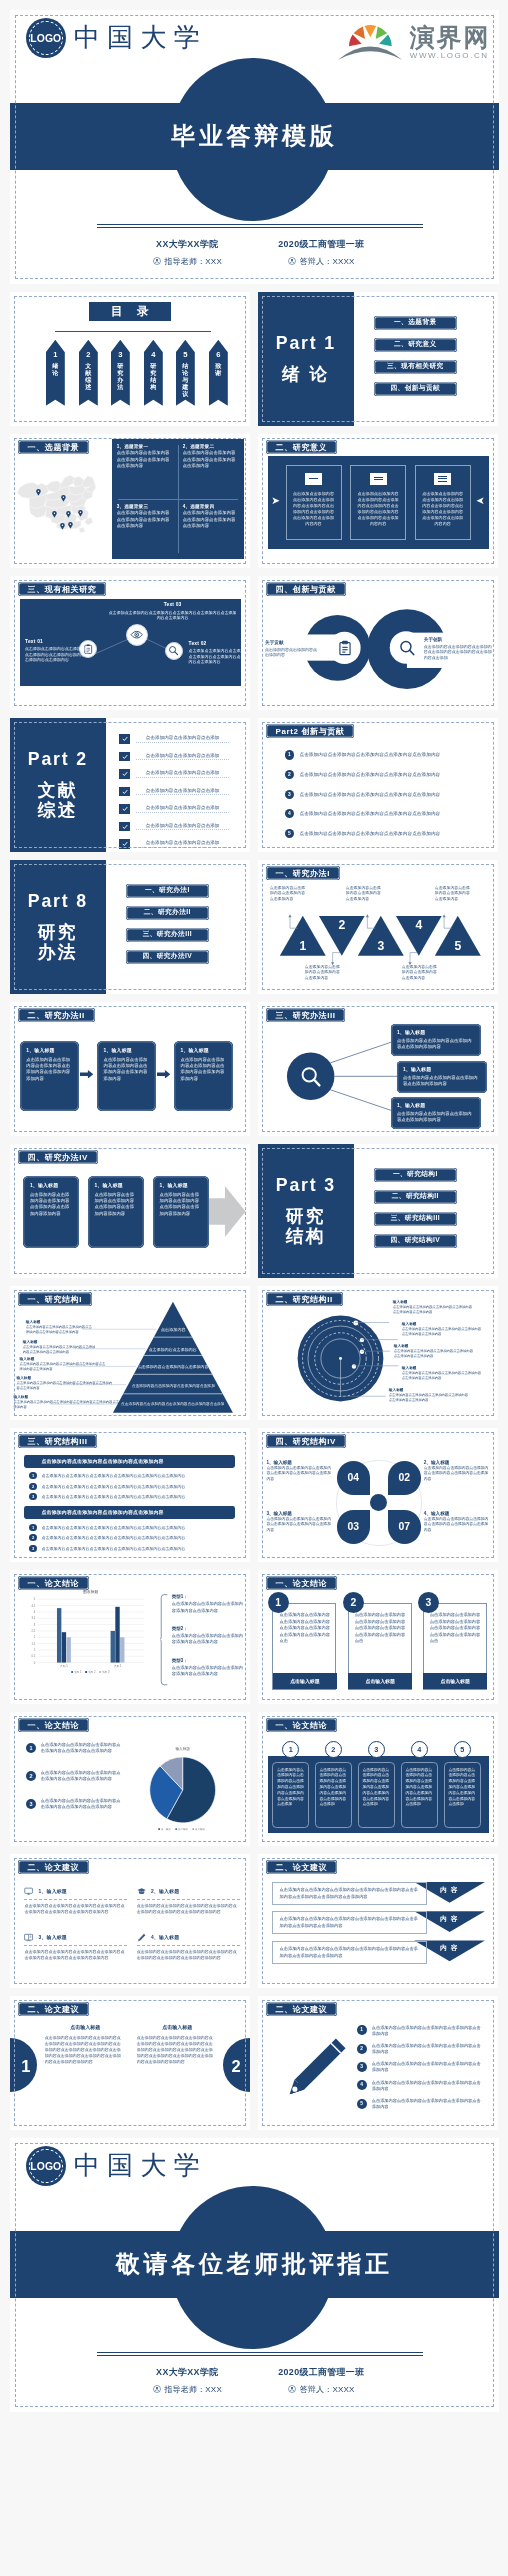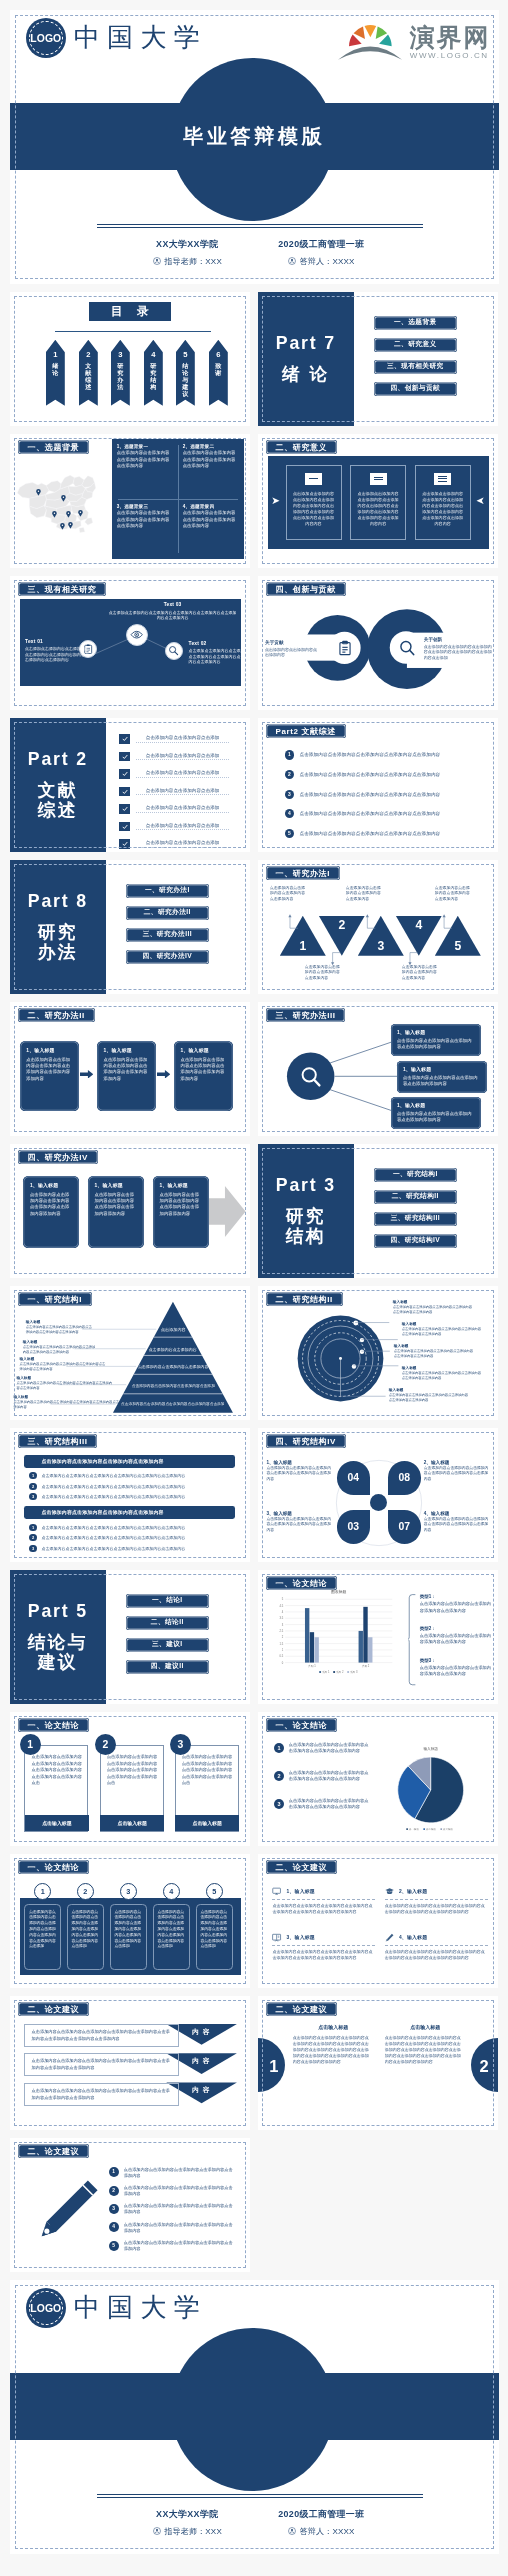--- a/index.html
+++ b/index.html
@@ -16,21 +16,21 @@
   .cv-logo{position:absolute;left:16px;top:8.6px;width:40px;height:40px;border-radius:50%;background:#1e4370;
     display:flex;align-items:center;justify-content:center;}
   .cv-logo::before{content:"";position:absolute;left:3.1px;top:3.1px;right:3.1px;bottom:3.1px;border-radius:50%;
     border:1px dashed #ffffff;}
   .cv-logo span{color:#fff;font-size:10.4px;font-weight:bold;letter-spacing:0.1px;position:relative;z-index:2;}
   .cv-univ{position:absolute;left:64px;top:13px;font-family:"DejaVu Serif",serif;font-size:26px;color:#1e4370;
     letter-spacing:7.3px;line-height:29px;font-weight:500;}
   .cv-circle{position:absolute;left:161px;top:48px;width:163px;height:163px;border-radius:50%;background:#1e4370;}
   .cv-band{position:absolute;left:0;top:93px;width:100%;height:67px;background:#1e4370;}
   .cv-title{position:absolute;left:0;top:93px;width:100%;height:67px;display:flex;align-items:center;justify-content:center;
-    color:#fff;font-size:20px;font-weight:bold;letter-spacing:3.7px;z-index:4;}
+    color:#fff;font-size:24px;font-weight:bold;letter-spacing:3.7px;z-index:4;}
   .cv-rule{position:absolute;left:87px;top:214px;width:326px;height:4.3px;border-top:0.9px solid #1e4370;border-bottom:0.9px solid #1e4370;}
   .cv-meta{position:absolute;left:0;top:228px;width:100%;display:flex;justify-content:center;
     font-size:8.9px;font-weight:bold;color:#1e4370;letter-spacing:0.4px;}
   .cv-meta2{position:absolute;left:0;top:246px;width:100%;display:flex;justify-content:center;
     font-size:8px;color:#1e4370;letter-spacing:0.2px;}
   .cv-cell{width:134px;text-align:center;}
   .cv-cell2{width:134px;display:flex;align-items:center;justify-content:center;gap:3.7px;}
 
   
   .chip{position:absolute;left:8px;top:6.7px;height:13.4px;padding:0 9.8px;background:#1e4370;border-radius:3.1px;
@@ -250,21 +250,21 @@
             <i>致</i>
             <i>谢</i>
           </div>
         </div>
       </div>
   <div class="dash"></div>
 </div>
 
 <div class="slide">
   <div class="part-left">
-    <div class="pn">Part 7</div>
+    <div class="pn">Part 1</div>
     <div class="pt">绪 论</div>
   </div>
   <div class="part-items">
         <div class="pi">一、选题背景</div>
         <div class="pi">二、研究意义</div>
         <div class="pi">三、现有相关研究</div>
         <div class="pi">四、创新与贡献</div>
       </div>
   <div class="dash"></div>
 </div>
@@ -519,21 +519,21 @@
               <path d="M2 6.2 L4.6 8.8 L10 2.6" fill="none" stroke="#fff" stroke-width="1.8" stroke-linecap="round" stroke-linejoin="round"></path>
             </svg>
           </div>
           <div class="ck-txt">点击添加内容点击添加内容点击添加</div>
         </div>
       </div>
   <div class="dash"></div>
 </div>
 
 <div class="slide">
-  <div class="chip">Part2 文献综述</div>
+  <div class="chip">Part2 创新与贡献</div>
   <div class="nm-list" id="nm-list">
         <div class="nm-row">
           <div class="nm-b">1</div>
           <div class="nm-t">点击添加内容点击添加内容点击添加内容点击添加内容点击添加内容</div>
         </div>
         <div class="nm-row">
           <div class="nm-b">2</div>
           <div class="nm-t">点击添加内容点击添加内容点击添加内容点击添加内容点击添加内容</div>
         </div>
         <div class="nm-row">
@@ -824,21 +824,21 @@
   <svg width="92" height="92" viewBox="0 0 150 150" style="position:absolute;left:75px;top:29px">
     <circle cx="75" cy="75" r="69.5" fill="none" stroke="#cdd6e2" stroke-width="0.9"></circle>
   </svg>
   <div style="position:absolute;left:79px;top:33px;width:33px;height:34px;background:#1e4370;border-radius:16.5px 16.5px 0 16.5px"></div>
   <div style="position:absolute;left:130px;top:33px;width:33px;height:34px;background:#1e4370;border-radius:16.5px 16.5px 16.5px 0"></div>
   <div style="position:absolute;left:79px;top:82px;width:33px;height:34px;background:#1e4370;border-radius:16.5px 0 16.5px 16.5px"></div>
   <div style="position:absolute;left:130px;top:82px;width:33px;height:34px;background:#1e4370;border-radius:0 16.5px 16.5px 16.5px"></div>
   <div style="position:absolute;left:112px;top:66px;width:17.7px;height:17.7px;background:#1e4370;border-radius:50%"></div>
   <div id="pet-host">
         <div style="position: absolute; left: 82px; top: 41px; width: 27px; height: 18.3px; color: rgb(255, 255, 255); font-size: 10.4px; font-weight: bold; display: flex; align-items: center; justify-content: center;">04</div>
-        <div style="position: absolute; left: 133px; top: 41px; width: 27px; height: 18.3px; color: rgb(255, 255, 255); font-size: 10.4px; font-weight: bold; display: flex; align-items: center; justify-content: center;">08</div>
+        <div style="position: absolute; left: 133px; top: 41px; width: 27px; height: 18.3px; color: rgb(255, 255, 255); font-size: 10.4px; font-weight: bold; display: flex; align-items: center; justify-content: center;">02</div>
         <div style="position: absolute; left: 82px; top: 90px; width: 27px; height: 18.3px; color: rgb(255, 255, 255); font-size: 10.4px; font-weight: bold; display: flex; align-items: center; justify-content: center;">03</div>
         <div style="position: absolute; left: 133px; top: 90px; width: 27px; height: 18.3px; color: rgb(255, 255, 255); font-size: 10.4px; font-weight: bold; display: flex; align-items: center; justify-content: center;">07</div>
         <div class="pnote" style="left: 8.6px; top: 32px; width: 67px;">
           <div class="t" style="font-size:4.6px">1、输入标题</div>
           <div class="b" style="font-size:3.8px;line-height:5.5px">点击添加内容点击添加内容点击添加内容点击添加内容点击添加内容点击添加内容</div>
         </div>
         <div class="pnote" style="left: 166px; top: 32px; width: 67px;">
           <div class="t" style="font-size:4.6px">2、输入标题</div>
           <div class="b" style="font-size:3.8px;line-height:5.5px">点击添加内容点击添加内容点击添加内容点击添加内容点击添加内容点击添加内容</div>
         </div>
@@ -847,33 +847,20 @@
           <div class="b" style="font-size:3.8px;line-height:5.5px">点击添加内容点击添加内容点击添加内容点击添加内容点击添加内容点击添加内容</div>
         </div>
         <div class="pnote" style="left: 166px; top: 83px; width: 67px;">
           <div class="t" style="font-size:4.6px">4、输入标题</div>
           <div class="b" style="font-size:3.8px;line-height:5.5px">点击添加内容点击添加内容点击添加内容点击添加内容点击添加内容点击添加内容</div>
         </div>
       </div>
   <div class="dash"></div>
 </div>
 
-<div class="slide">
-  <div class="part-left">
-    <div class="pn">Part 5</div>
-    <div class="pt">结论与<br>建议</div>
-  </div>
-  <div class="part-items">
-        <div class="pi">一、结论I</div>
-        <div class="pi">二、结论II</div>
-        <div class="pi">三、建议I</div>
-        <div class="pi">四、建议II</div>
-      </div>
-  <div class="dash"></div>
-</div>
 
 <div class="slide">
   <div class="chip">一、论文结论</div>
   <div id="bar-host">
         <svg width="240" height="134" viewBox="0 0 393 220" style="position: absolute; left: 0px; top: 0px;">
           <line x1="44" y1="152" x2="220" y2="152" stroke="#e2e2e4" stroke-width="0.7"></line>
           <text x="41" y="153.8" font-size="4.4" fill="#7d7d7d" text-anchor="end">0</text>
           <line x1="44" y1="141.6" x2="220" y2="141.6" stroke="#e2e2e4" stroke-width="0.7"></line>
           <text x="41" y="143.4" font-size="4.4" fill="#7d7d7d" text-anchor="end">0.5</text>
           <line x1="44" y1="131.2" x2="220" y2="131.2" stroke="#e2e2e4" stroke-width="0.7"></line>
@@ -1109,20 +1096,21 @@
 </div>
 
 
 <div class="slide wide">
   <div class="cv-circle"></div>
   <div class="cv-logo">
         <span>LOGO</span>
       </div>
   <div class="cv-univ">中国大学</div>
   <div class="cv-band"></div>
+  <div class="cv-title">敬请各位老师批评指正</div>
   <div class="cv-rule"></div>
   <div class="cv-meta">
     <div class="cv-cell">XX大学XX学院</div>
     <div class="cv-cell">2020级工商管理一班</div>
   </div>
   <div class="cv-meta2">
     <div class="cv-cell2">
       <svg width="8" height="8" viewBox="0 0 16 16">
             <circle cx="8" cy="8" r="7" fill="none" stroke="#1e4370" stroke-width="1"></circle>
             <circle cx="8" cy="6" r="2" fill="#1e4370"></circle>

